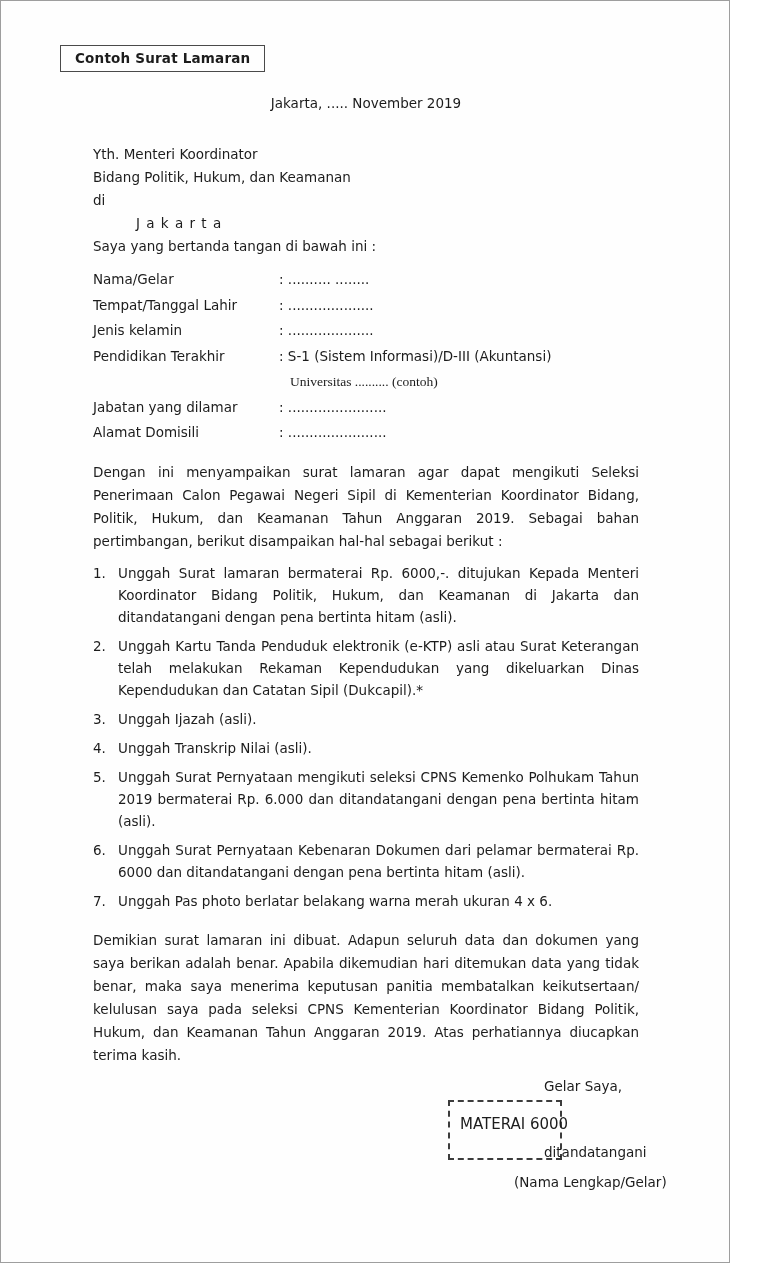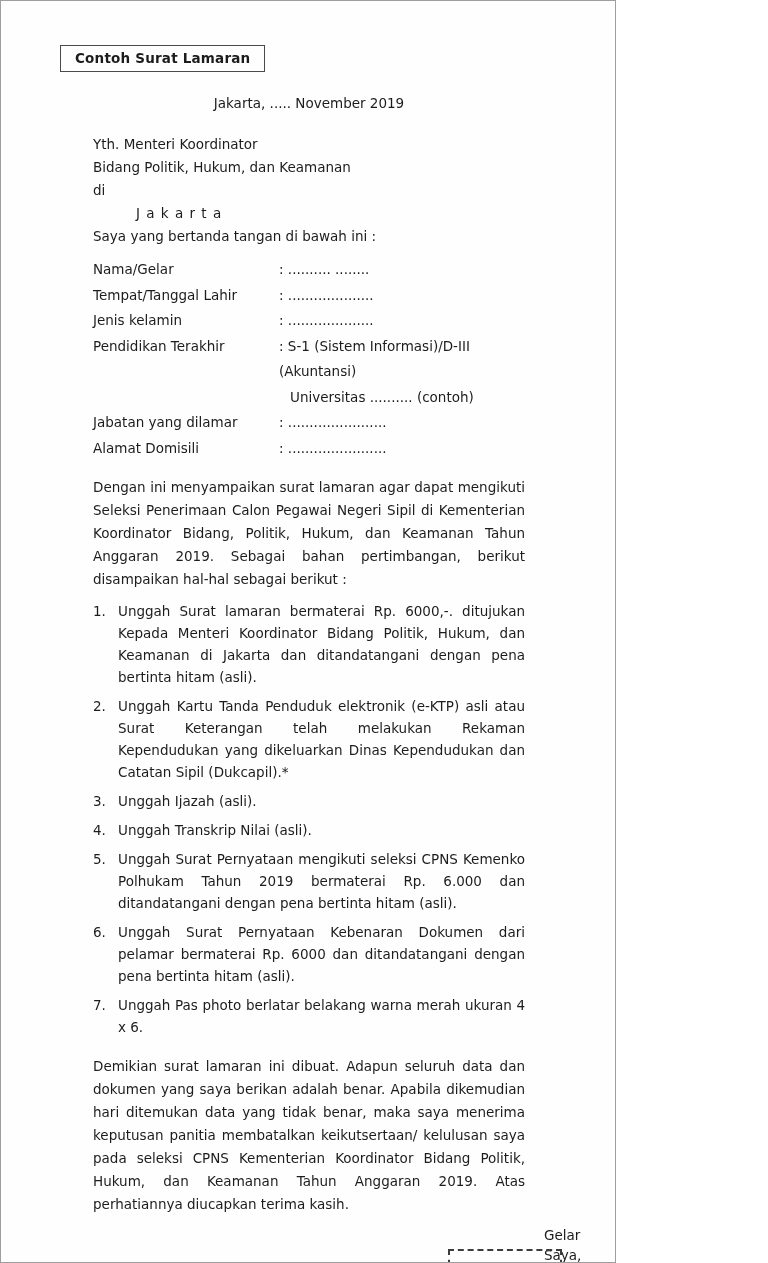--- a/index.html
+++ b/index.html
@@ -4,48 +4,48 @@
 <style>
   :root{
     --text: #1c1c1c;
     --page-border: #9e9e9e;
     --tag-border: #4a4a4a;
     --stamp-border: #3c3c3c;
   }
   html,body{ margin:0; padding:0; background:#ffffff; }
   .page{
     position:relative;
-    width:616px; height:1263px;
+    width:730px; height:1263px;
     box-sizing:border-box;
     background:#fefefe;
     border:1px solid var(--page-border);
     font-family:"DejaVu Sans", sans-serif;
     font-size:13.5px;
     color:var(--text);
     overflow:hidden;
   }
   .tag-box{
     display:inline-block;
     margin:44px 0 0 59px;
     border:1px solid var(--tag-border);
     padding:4px 14px 5px 14px;
     font-weight:bold;
     font-size:13.5px;
     letter-spacing:0.2px;
   }
   .content{ padding:0 90px 0 92px; }
   .date-line{ text-align:center; margin-top:20px; line-height:23px; }
-  .recipient{ margin-top:18px; line-height:23px; }
+  .recipient{ margin-top:28px; line-height:23px; }
   .recipient-city{ padding-left:43px; letter-spacing:1px; }
   .opening-line{ line-height:23px; }
   .fields{ margin-top:9px; }
   .field-row{ display:flex; line-height:25.5px; }
   .field-label{ width:186px; flex:none; }
   .field-value{ flex:1; }
-  .field-cont{ padding-left:197px; line-height:25.5px; }
+  .field-cont{ padding-left:197px; line-height:25.5px;font-family:Liberation Serif, serif; }
   .para{ margin-top:13px; text-align:justify; line-height:23px; }
   .para.intro{ margin-top:15px; }
   .req-list{
     margin:9px 0 0 0; padding:0 0 0 25px;
     list-style:none; counter-reset:req;
   }
   .req-list li{
     counter-increment:req;
     position:relative;
     text-align:justify;

